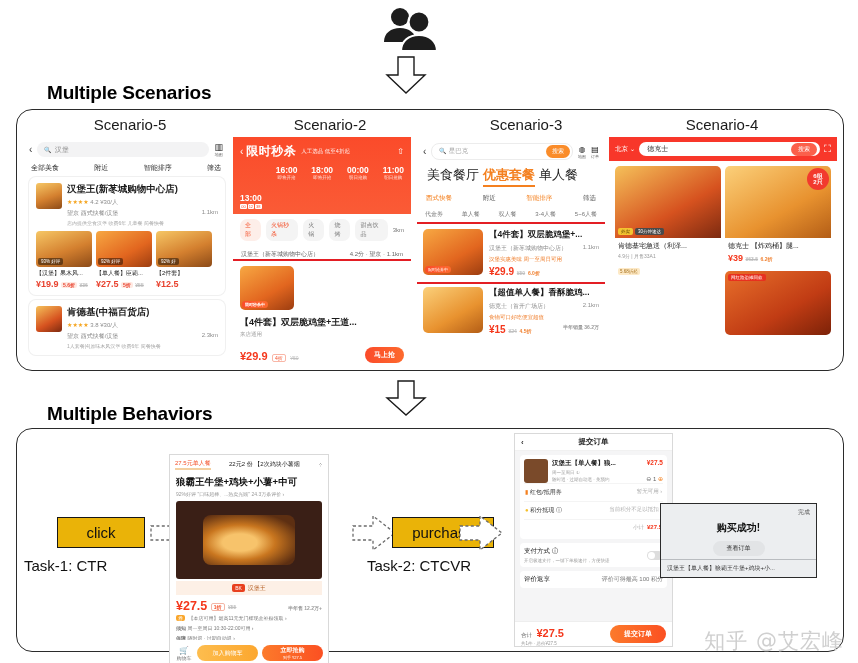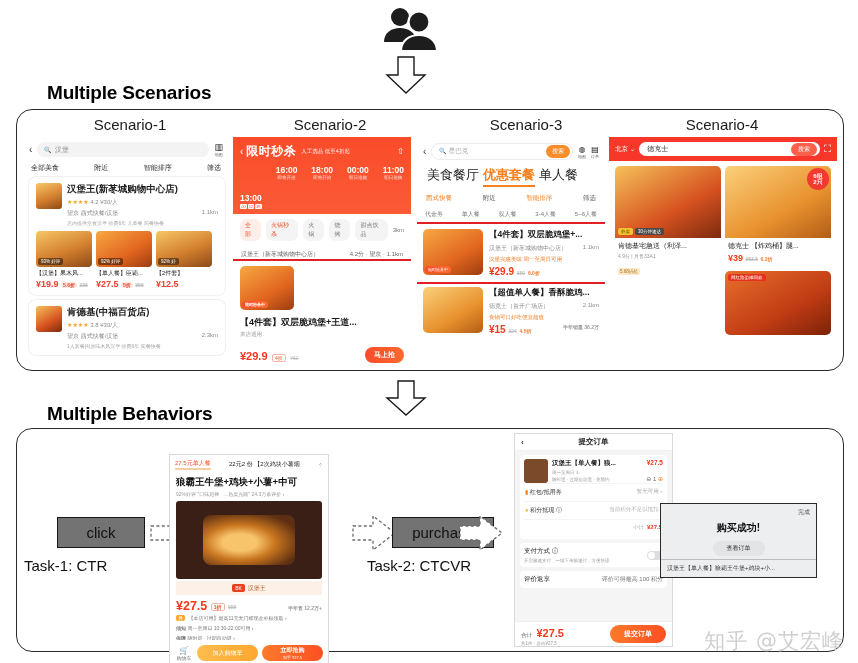--- a/index.html
+++ b/index.html
@@ -135,21 +135,21 @@
   .s4-card{background:#fff;border-radius:5px;overflow:hidden;margin-bottom:4px;}
   .s4-img{height:72px;position:relative;}
   .s4-t{font-size:7px;color:#1b1b1b;padding:3px 3px 0 3px;white-space:nowrap;overflow:hidden;}
   .s4-m{font-size:5px;color:#999;padding:2px 3px 0 3px;}
   .s4-p{font-size:9px;color:#f4371c;font-weight:bold;padding:2px 3px 4px 3px;}
   .s4-chip{display:inline-block;background:#fde9c6;color:#a6701a;font-size:4.5px;
     border-radius:2px;padding:1px 2px;margin:2px 3px;}
 
   
   .b-box{
-    border:1.4px solid #161616;background:#737373;font-size:15px;color:#111;
+    border:1.4px solid #161616;background:#eab308;font-size:15px;color:#111;
     text-align:center;padding:6px 0;
   }
   .b-task{font-size:15px;color:#111;}
   .dash-arrow{width:46px;height:36px;}
 
   
   .bphone{
     position:absolute;border:1px solid #d9d9d9;background:#fff;overflow:hidden;
   }
   #bphone1{left:168px;top:433px;width:158px;height:211px;}
@@ -227,21 +227,21 @@
 </svg>
 
 <svg class="abs" id="arrow-top" viewBox="0 0 46 38">
   <path d="M15 1h16v18h11L23 37 4 19h11z" fill="#fff" stroke="#1a1a1a" stroke-width="1.4" stroke-linejoin="miter"></path>
 </svg>
 
 <div class="abs section-title" id="title-scenarios">Multiple Scenarios</div>
 
 <div class="abs panel" id="scenarios-panel">
 
-  <div class="scn-label" id="scn-label-1">Scenario-1</div>
+  <div class="scn-label" id="scn-label-1">Scenario-5</div>
   <div class="scn-label" id="scn-label-2">Scenario-2</div>
   <div class="scn-label" id="scn-label-3">Scenario-3</div>
   <div class="scn-label" id="scn-label-4">Scenario-4</div>
 
   <div class="phone" id="phone1">
     <div class="s1-searchbar">
       <span style="font-size:10px;color:#333;">‹</span>
       <div class="s1-sinput">
         <span style="font-size:6px;">🔍</span>
         <span>汉堡</span>

